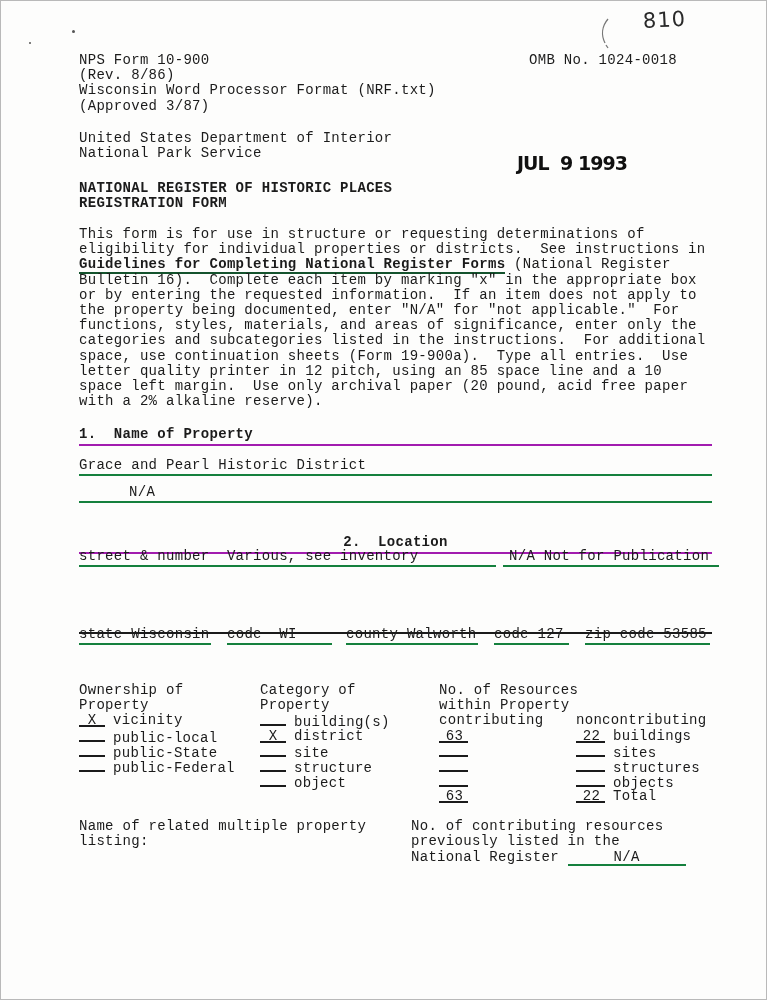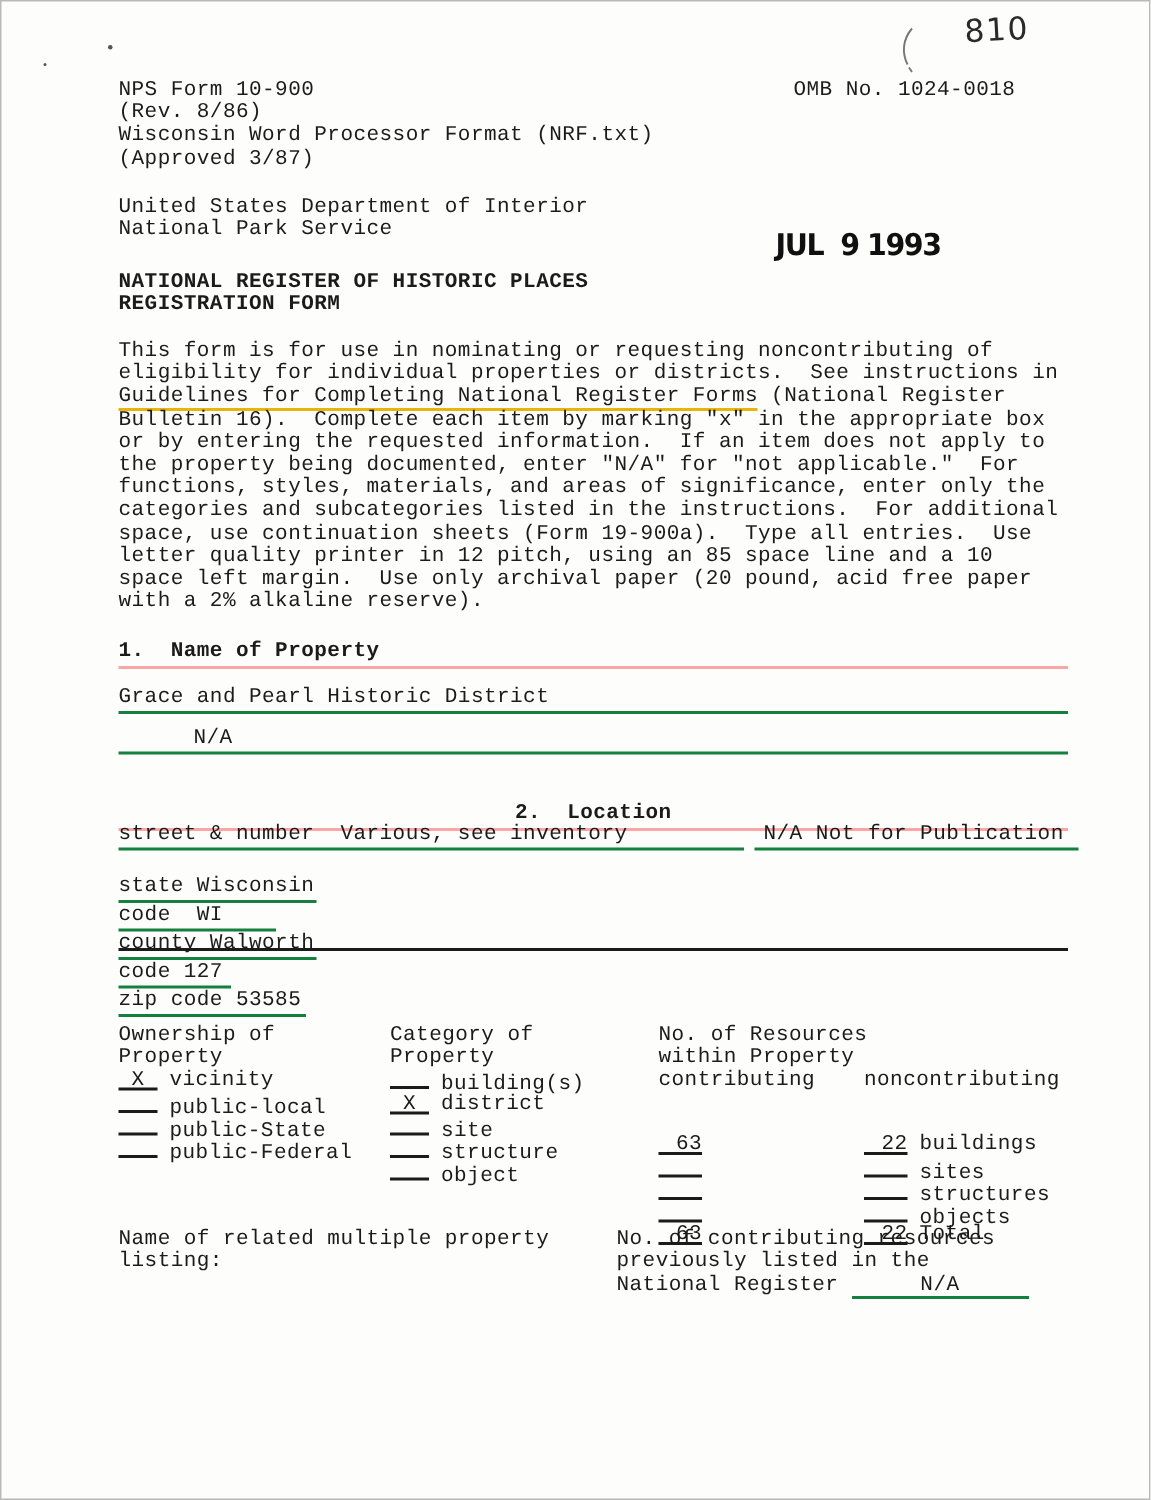--- a/index.html
+++ b/index.html
@@ -9,38 +9,38 @@
     background:#fdfdfc; border:1px solid #b9b9b9;
     font-family:"Liberation Mono","DejaVu Sans Mono",monospace;
     font-size:14px; line-height:15.2px; letter-spacing:0.3px;
     color:#1b1b1b; overflow:hidden;
   }
   .abs { position:absolute; }
   .b { font-weight:bold; }
   .tline { height:15.2px; white-space:pre; }
   .shead {
     position:absolute; left:78px; width:633px; font-weight:bold;
-    white-space:pre; height:19px; border-bottom:2px solid #fca5a5;
+    white-space:pre; height:19px; border-bottom:2px solid #a21caf;
   }
   .vrow { position:absolute; left:78px; display:flex; }
   .seg {
     border-bottom:2px solid #15803d; height:19px; white-space:pre;
     line-height:17px;
   }
-  .uphrase { border-bottom:2px solid #eab308; }
+  .uphrase { border-bottom:2px solid #14532d;font-weight:bold; }
   .colstack { position:absolute; }
   .mk {
     display:inline-block; width:26px; height:13px; margin-right:8px;
     border-bottom:2px solid #1b1b1b; text-align:center;
     line-height:13px; vertical-align:baseline; white-space:pre;
   }
   .num {
     display:inline-block; width:29px; height:13px; margin-right:8px;
-    border-bottom:2px solid #1b1b1b; text-align:right; padding-left:2px;
-    line-height:13px; vertical-align:baseline; white-space:pre;margin-top:28px;
+    border-bottom:2px solid #1b1b1b; text-align:center; padding-left:2px;
+    line-height:13px; vertical-align:baseline; white-space:pre;
   }
   .stamp {
     position:absolute; left:516px; top:155px;
     font-family:"DejaVu Sans",sans-serif; font-weight:800;
     font-size:20px; letter-spacing:-1px; color:#101010;
     transform:scaleX(0.95); transform-origin:left top; white-space:pre;
   }
   .hand {
     position:absolute; left:642px; top:12px;
     font-family:"DejaVu Sans",sans-serif; font-size:21px; color:#2a2a2a;
@@ -82,21 +82,21 @@
   </div>
 
   <div class="stamp">JUL  9 1993</div>
 
   <div class="abs b" style="left:78px; top:180px;">
     <div class="tline">NATIONAL REGISTER OF HISTORIC PLACES</div>
     <div class="tline">REGISTRATION FORM</div>
   </div>
 
   <div class="abs" style="left:78px; top:226px;">
-    <div class="tline">This form is for use in nominating or requesting noncontributing of</div>
+    <div class="tline">This form is for use in structure or requesting determinations of</div>
     <div class="tline">eligibility for individual properties or districts.  See instructions in</div>
     <div class="tline"><span class="uphrase">Guidelines for Completing National Register Forms</span><span> (National Register</span></div>
     <div class="tline">Bulletin 16).  Complete each item by marking "x" in the appropriate box</div>
     <div class="tline">or by entering the requested information.  If an item does not apply to</div>
     <div class="tline">the property being documented, enter "N/A" for "not applicable."  For</div>
     <div class="tline">functions, styles, materials, and areas of significance, enter only the</div>
     <div class="tline">categories and subcategories listed in the instructions.  For additional</div>
     <div class="tline">space, use continuation sheets (Form 19-900a).  Type all entries.  Use</div>
     <div class="tline">letter quality printer in 12 pitch, using an 85 space line and a 10</div>
     <div class="tline">space left margin.  Use only archival paper (20 pound, acid free paper</div>
@@ -110,21 +110,21 @@
   <div class="vrow" style="top:483px;">
     <div class="seg" style="width:633px; padding-left:50px;">N/A</div>
   </div>
 
   <div class="shead" style="top:534px;text-align:center;">2.  Location</div>
   <div class="vrow" style="top:547px;">
     <div class="seg" style="width:417px;">street &amp; number  Various, see inventory</div>
     <div style="width:7px;"></div>
     <div class="seg" style="width:216px; padding-left:6px;">N/A Not for Publication</div>
   </div>
-  <div class="vrow" style="top:582px;flex-direction:column;">
+  <div class="vrow" style="top:625px;">
     <div class="seg" style="width:132px;">state Wisconsin</div>
     <div style="width:16px;"></div>
     <div class="seg" style="width:105px;">code  WI</div>
     <div style="width:14px;"></div>
     <div class="seg" style="width:132px;">county Walworth</div>
     <div style="width:16px;"></div>
     <div class="seg" style="width:75px;">code 127</div>
     <div style="width:16px;"></div>
     <div class="seg" style="width:125px;">zip code 53585</div>
   </div>

